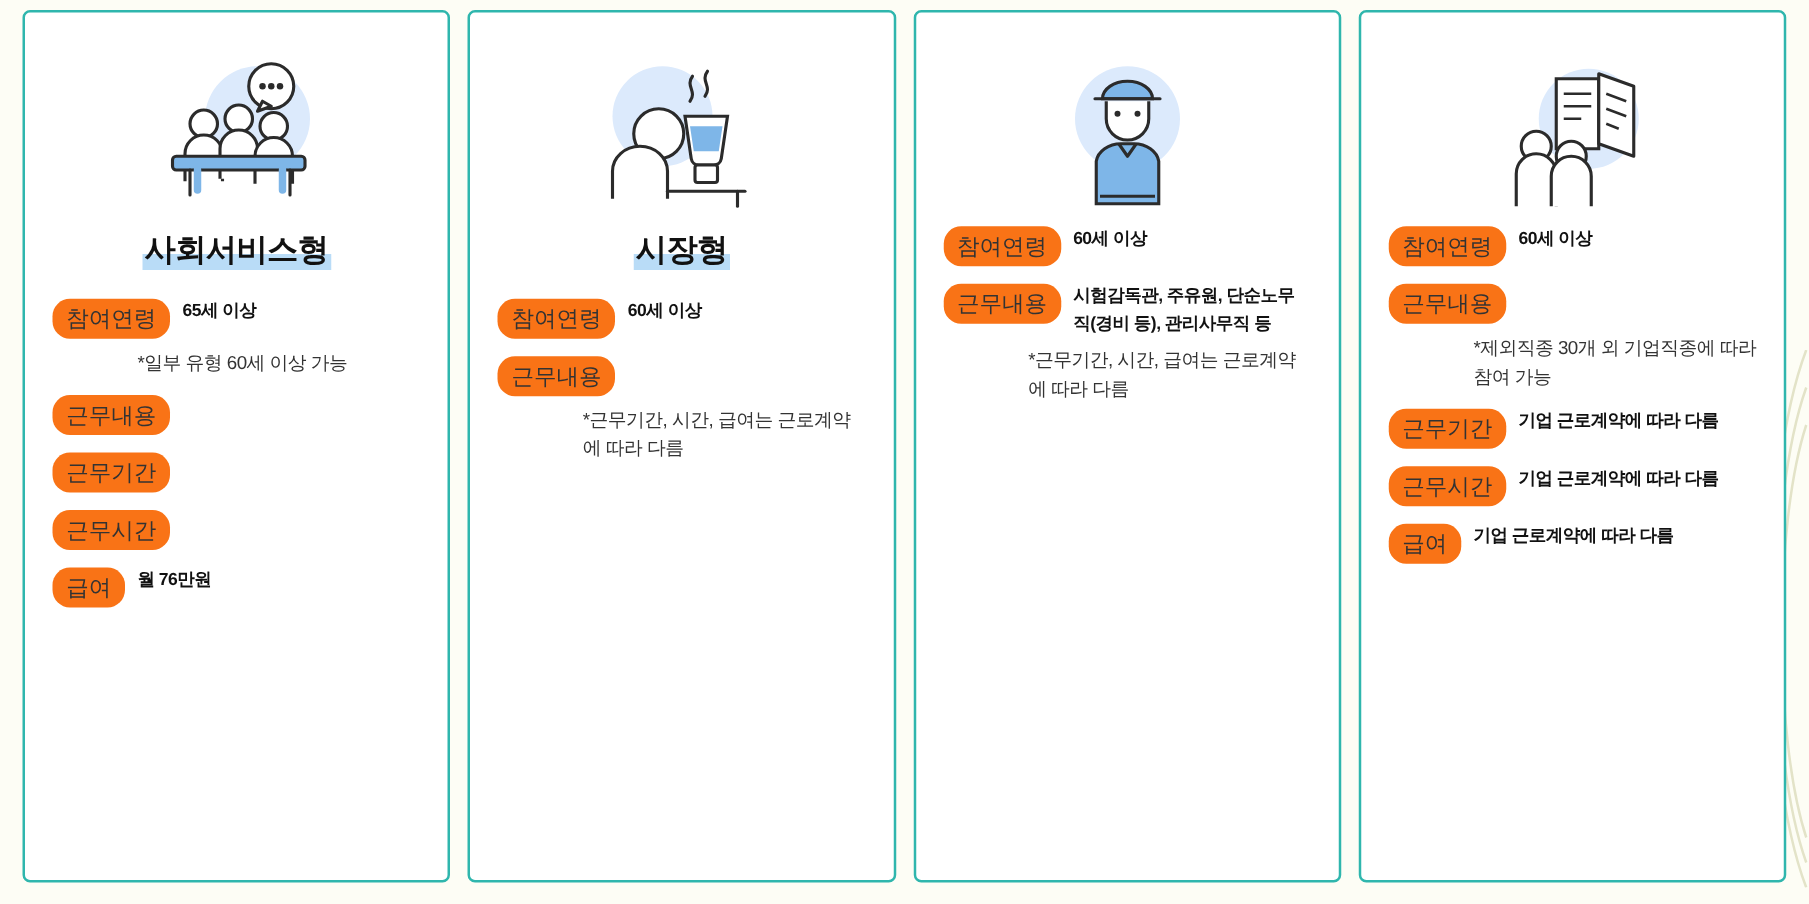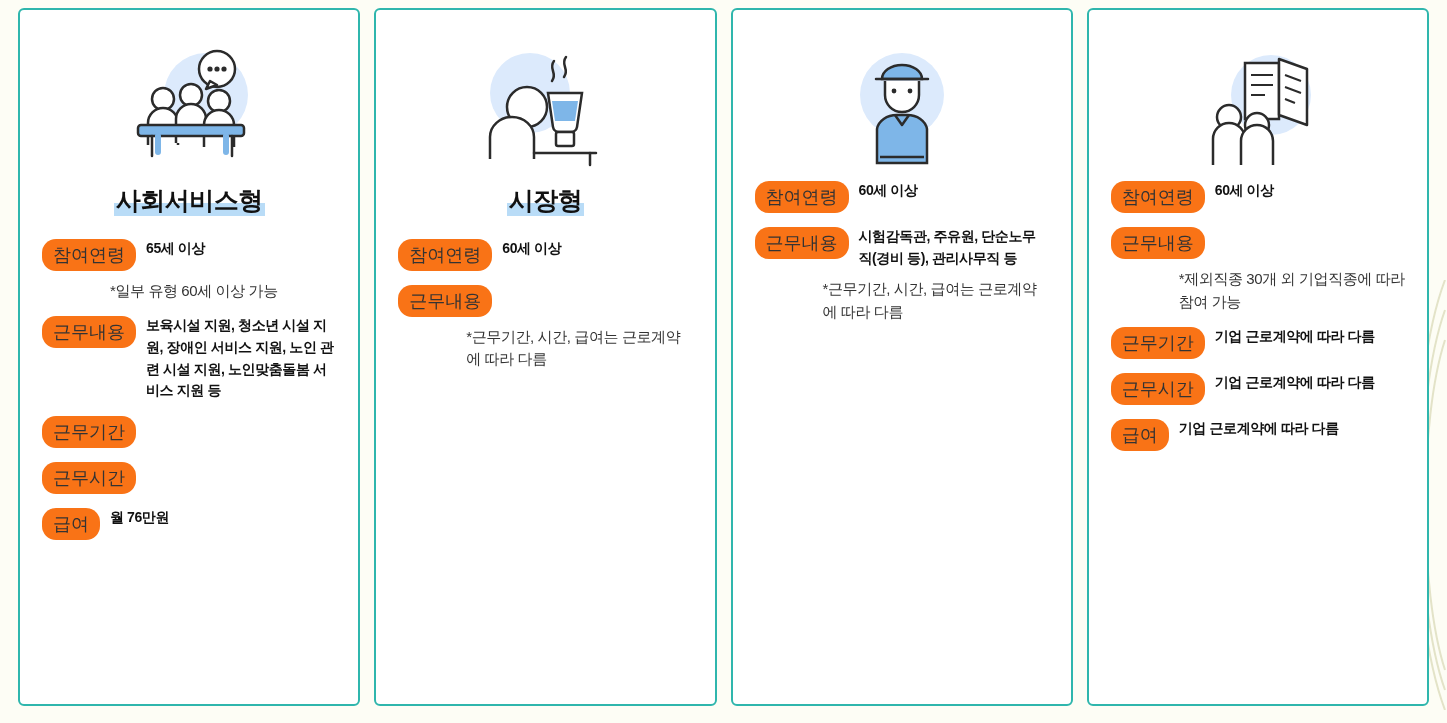--- a/index.html
+++ b/index.html
@@ -160,21 +160,20 @@
         <div class="row">
           <span class="pill">참여연령</span>
           <span class="val">65세 이상</span>
         </div>
         <div class="row note-only">
           <span class="pill"></span>
           <span class="val note">*일부 유형 60세 이상 가능</span>
         </div>
         <div class="row">
           <span class="pill">근무내용</span>
-          <span class="val">보육시설 지원, 청소년 시설 지원, 장애인 서비스 지원, 노인 관련 시설 지원, 노인맞춤돌봄 서비스 지원 등</span>
         </div>
         <div class="row">
           <span class="pill">근무기간</span>
         </div>
         <div class="row">
           <span class="pill">근무시간</span>
         </div>
         <div class="row">
           <span class="pill">급여</span>
           <span class="val">월 76만원</span>

